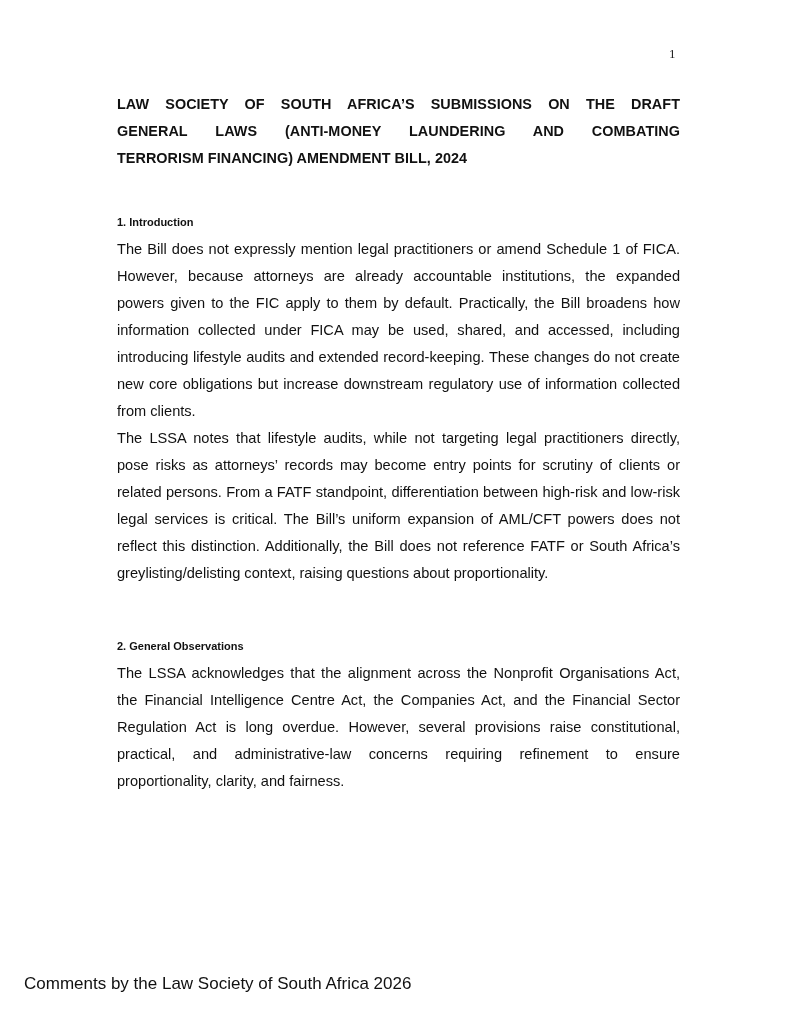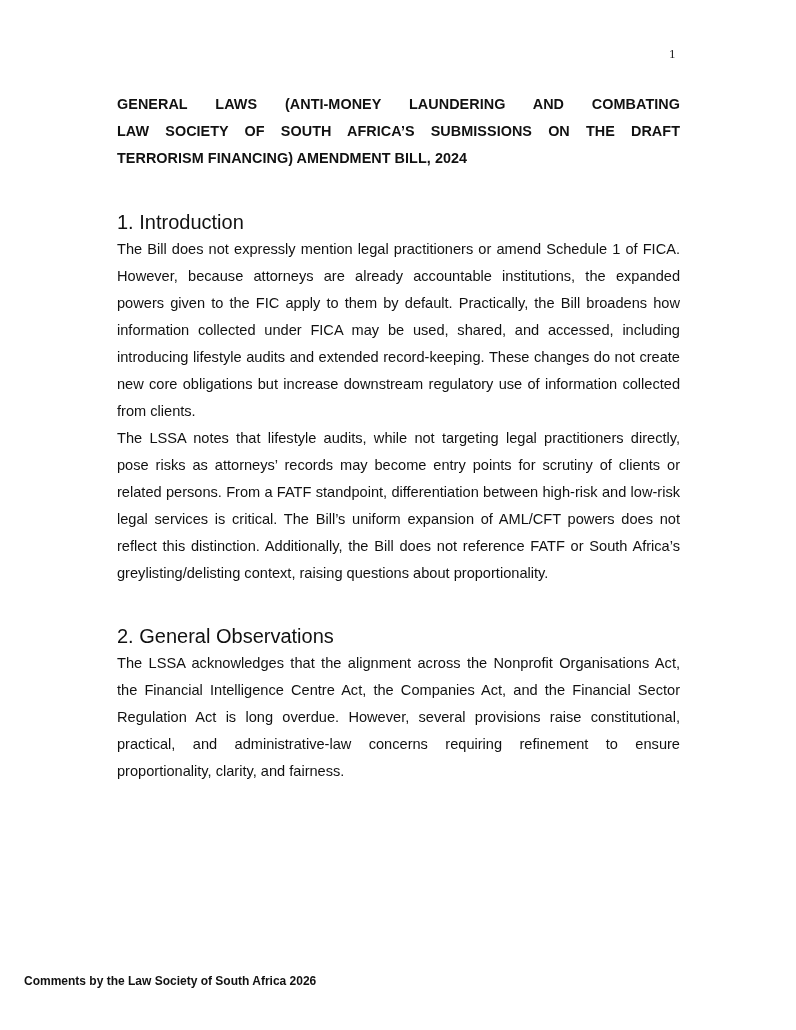--- a/index.html
+++ b/index.html
@@ -13,39 +13,39 @@
       font-family: "Liberation Sans", sans-serif; font-size: 14.6px; line-height: 27px;
       color: #111;
     }
     .title {
       font-weight: bold; text-align: justify; text-align-last: left; margin: 0;
       font-size: 14.4px; letter-spacing: 0.05px;
     }
     .title .line { display: block; text-align: justify; text-align-last: justify; }
     .title .line.last { text-align-last: left; }
     h2.heading {
-      font-size: 20px; font-weight: normal; margin: 0; line-height: 27px;
+      font-size: 11px; font-weight: bold; margin: 0; line-height: 27px;
     }
     p.para { margin: 0; text-align: justify; }
     .sec1 { margin-top: 37px; }
-    .sec2 { margin-top: 36px; }
+    .sec2 { margin-top: 46px; }
     .footer {
       position: absolute; left: 24px; top: 974px;
-      font-family: "Liberation Sans", sans-serif; font-size: 12px; color: #111; font-weight: bold;
+      font-family: "Liberation Sans", sans-serif; font-size: 17px; color: #111;
     }
   </style>
 </head>
 <body>
 
 <div class="page-number">1</div>
 
 <div class="content">
   <h1 class="title">
+    <span class="line">LAW SOCIETY OF SOUTH AFRICA’S SUBMISSIONS ON THE DRAFT</span>
     <span class="line">GENERAL LAWS (ANTI-MONEY LAUNDERING AND COMBATING</span>
-    <span class="line">LAW SOCIETY OF SOUTH AFRICA’S SUBMISSIONS ON THE DRAFT</span>
     <span class="line last">TERRORISM FINANCING) AMENDMENT BILL, 2024</span>
   </h1>
 
   <section class="sec1">
     <h2 class="heading">1. Introduction</h2>
     <p class="para">The Bill does not expressly mention legal practitioners or amend Schedule 1 of FICA. However, because attorneys are already accountable institutions, the expanded powers given to the FIC apply to them by default. Practically, the Bill broadens how information collected under FICA may be used, shared, and accessed, including introducing lifestyle audits and extended record-keeping. These changes do not create new core obligations but increase downstream regulatory use of information collected from clients.</p>
     <p class="para">The LSSA notes that lifestyle audits, while not targeting legal practitioners directly, pose risks as attorneys’ records may become entry points for scrutiny of clients or related persons. From a FATF standpoint, differentiation between high-risk and low-risk legal services is critical. The Bill’s uniform expansion of AML/CFT powers does not reflect this distinction. Additionally, the Bill does not reference FATF or South Africa’s greylisting/delisting context, raising questions about proportionality.</p>
   </section>
 
   <section class="sec2">

